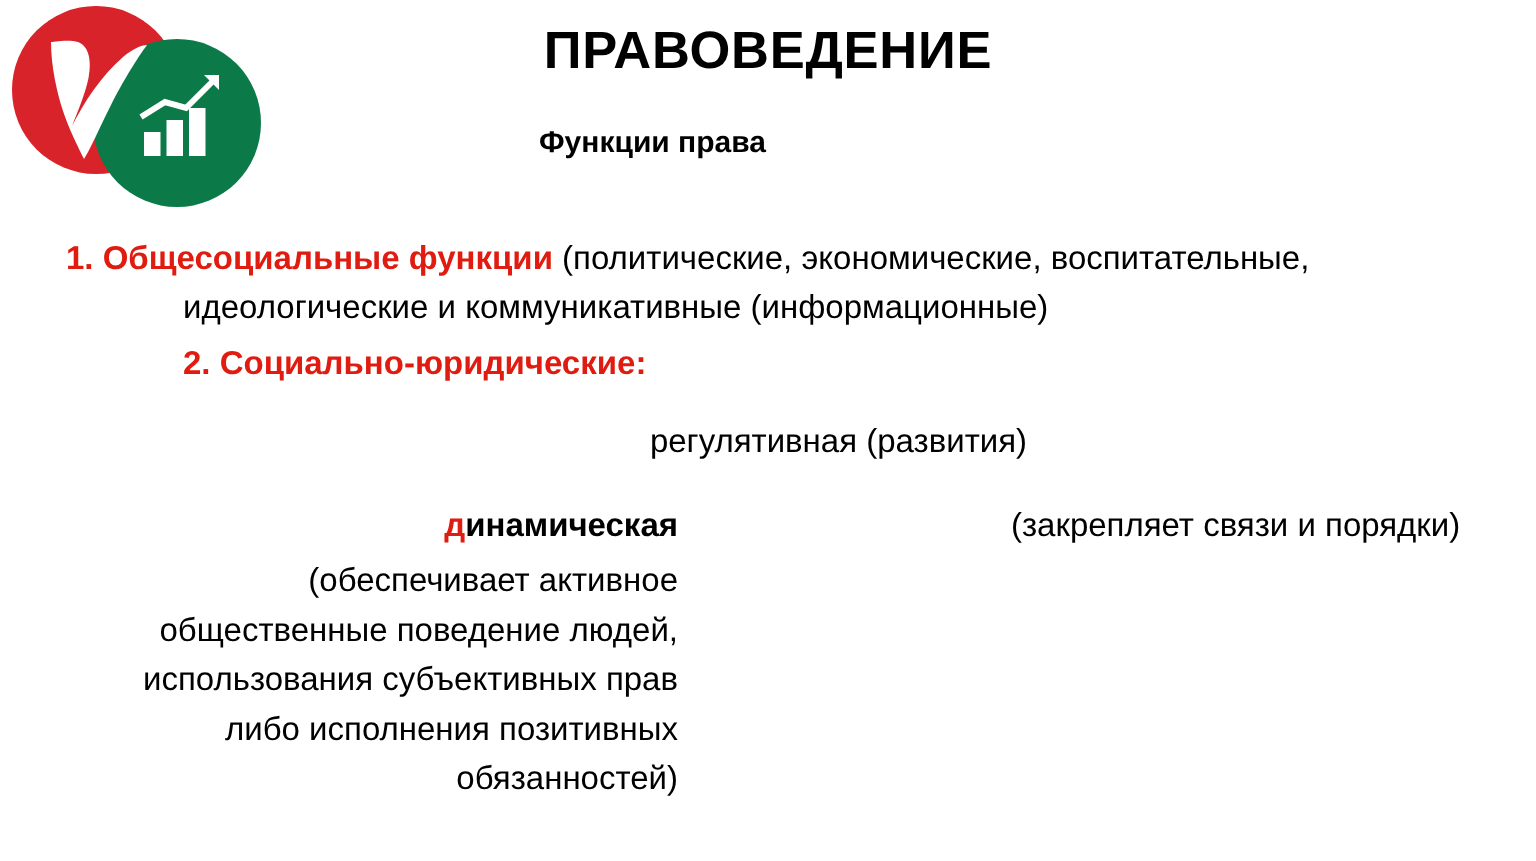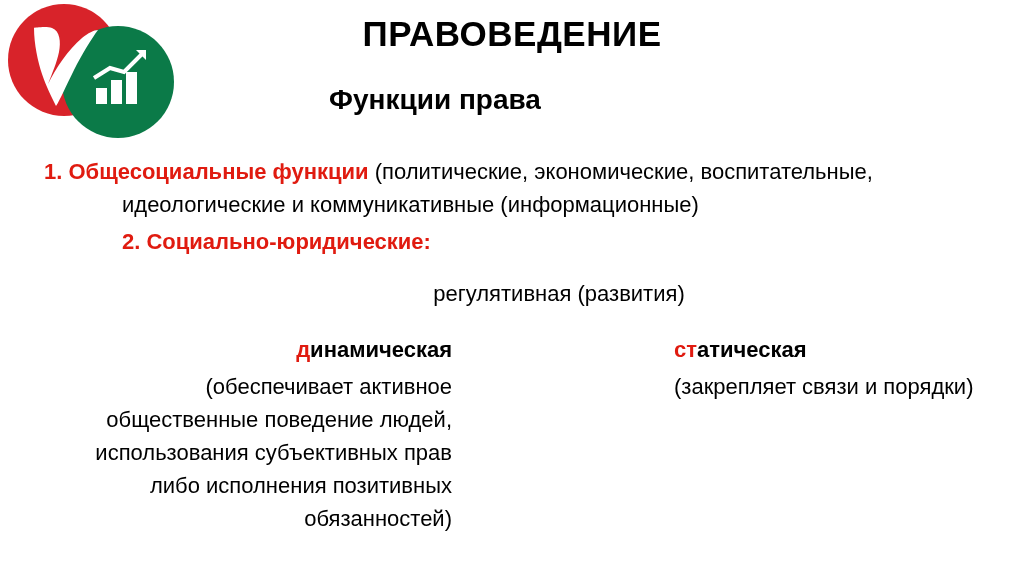--- a/index.html
+++ b/index.html
@@ -43,21 +43,21 @@
     font-weight: bold;
     letter-spacing: 0.5px;
     color: #000000;
   }
   .title-sub {
     position: absolute;
     left: 0;
     top: 84px;
     width: 870px;
     text-align: center;
-    font-size: 28px;
+    font-size: 20px;
     font-weight: bold;
     color: #000000;
   }
 
   
   .body-block {
     position: absolute;
     left: 44px;
     top: 155px;
     width: 900px;
@@ -145,18 +145,17 @@
     <p class="para p2"><span class="red-bold">2. Социально-юридические:</span></p>
     <p class="para p3">регулятивная (развития)</p>
   </div>
 
   <div class="columns">
     <div class="col-left">
       <p class="col-head left"><span class="red-letters">д</span><span>инамическая</span></p>
       <p class="col-text">(обеспечивает активное общественные поведение людей, использования субъективных прав либо исполнения позитивных обязанностей)</p>
     </div>
     <div class="col-right">
-      <p class="col-head"><span class="red-letters">ст</span><span>атическая</span></p>
       <p class="col-text">(закрепляет связи и порядки)</p>
     </div>
   </div>
 
 </div>
 
 </body></html>

